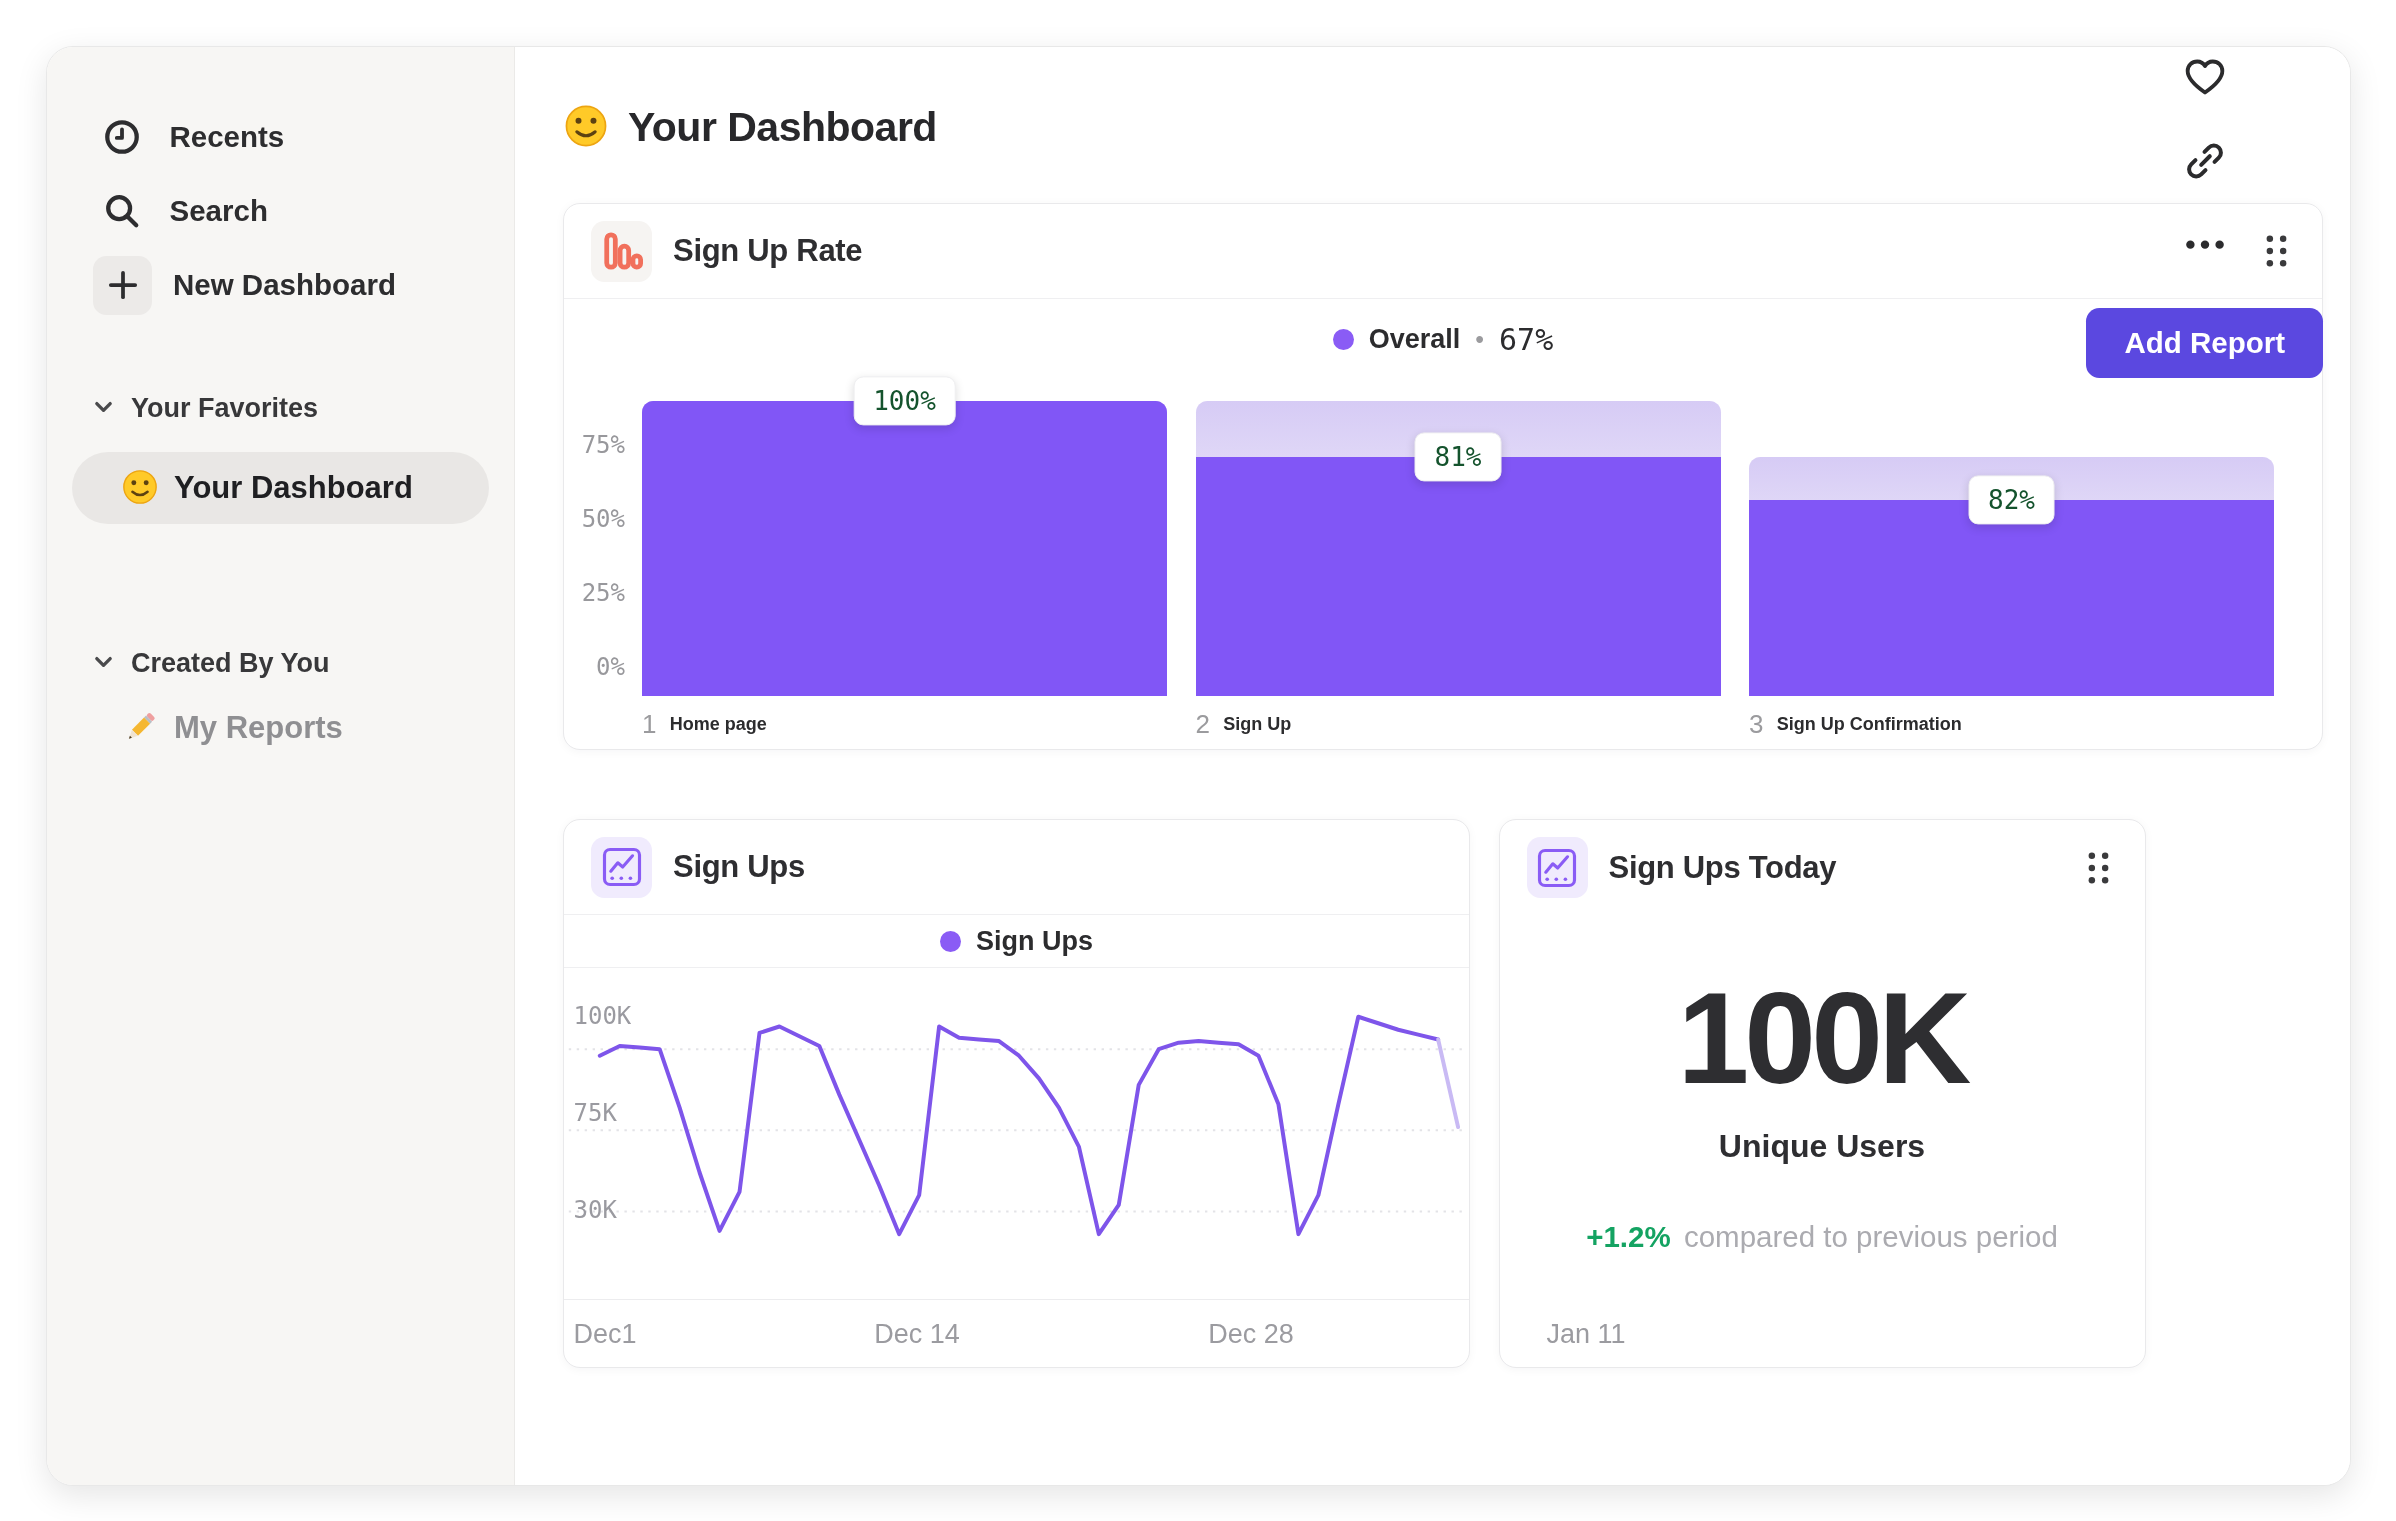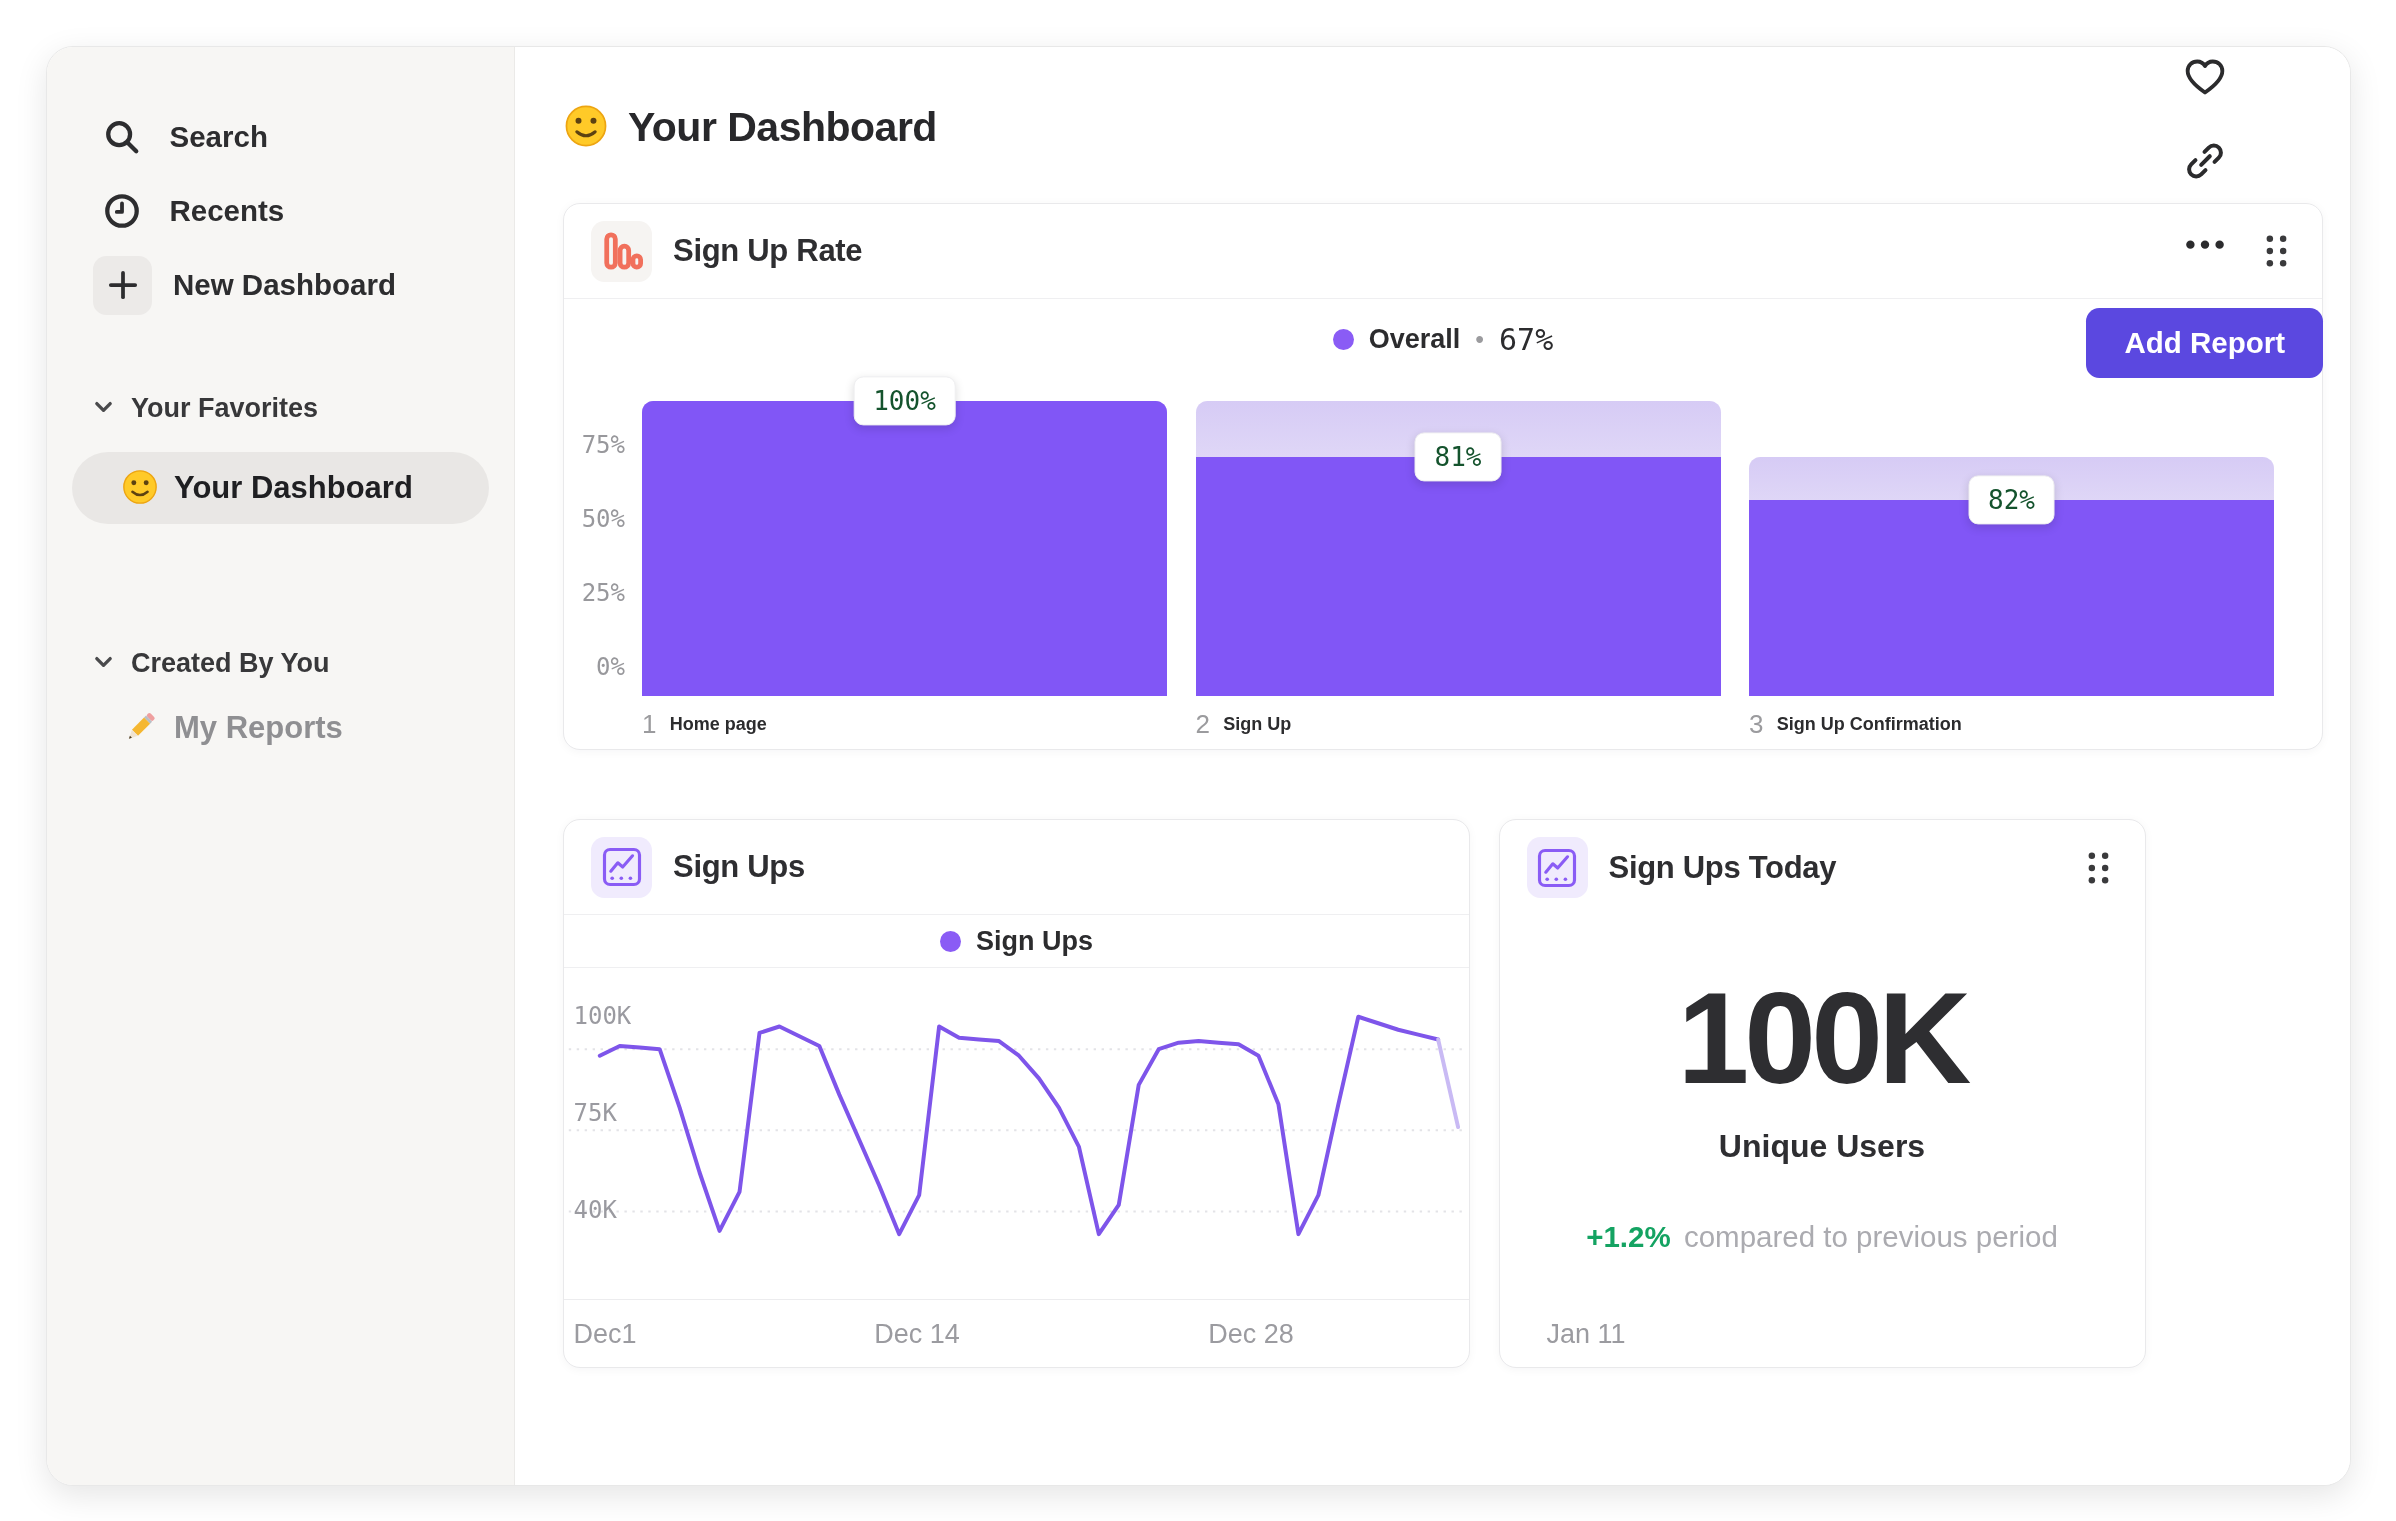--- a/index.html
+++ b/index.html
@@ -97,34 +97,34 @@
 </head>
 <body>
 
 <div class="stage">
   <div class="window">
 
     <div class="sidebar">
       <div class="side-item">
         <span class="side-ico">
           <svg width="38" height="38" viewBox="0 0 40 40" fill="none">
+              <circle cx="20" cy="20" r="15.5" stroke="#2d2d2f" stroke-width="4.5"></circle>
+              <polyline points="20,12 20,21 14.5,21" stroke="#2d2d2f" stroke-width="4" fill="none" stroke-linecap="round" stroke-linejoin="round"></polyline>
+            </svg>
+        </span>
+        <span class="lbl">Recents</span>
+      </div>
+      <div class="side-item">
+        <span class="side-ico">
+          <svg width="38" height="38" viewBox="0 0 40 40" fill="none">
               <circle cx="17" cy="17" r="11.5" stroke="#2d2d2f" stroke-width="4.5"></circle>
               <line x1="26" y1="26" x2="35" y2="35" stroke="#2d2d2f" stroke-width="4.5" stroke-linecap="round"></line>
             </svg>
         </span>
         <span class="lbl">Search</span>
-      </div>
-      <div class="side-item">
-        <span class="side-ico">
-          <svg width="38" height="38" viewBox="0 0 40 40" fill="none">
-              <circle cx="20" cy="20" r="15.5" stroke="#2d2d2f" stroke-width="4.5"></circle>
-              <polyline points="20,12 20,21 14.5,21" stroke="#2d2d2f" stroke-width="4" fill="none" stroke-linecap="round" stroke-linejoin="round"></polyline>
-            </svg>
-        </span>
-        <span class="lbl">Recents</span>
       </div>
       <div class="side-item" style="padding-left:21px; gap:21px;">
         <span class="icon-sq">
           <svg width="30" height="30" viewBox="0 0 32 32">
               <line x1="16" y1="3" x2="16" y2="29" stroke="#2d2d2f" stroke-width="4" stroke-linecap="round"></line>
               <line x1="3" y1="16" x2="29" y2="16" stroke="#2d2d2f" stroke-width="4" stroke-linecap="round"></line>
             </svg>
         </span>
         <span class="lbl">New Dashboard</span>
       </div>
@@ -327,21 +327,21 @@
           <div class="line-plot" id="line-plot">
               <svg viewBox="0 0 1138 348" width="100%" height="100%">
                 <line x1="6" x2="1132" y1="68" y2="68" stroke="#e3e3e7" stroke-width="2.4" stroke-dasharray="3 7"></line>
                 <line x1="6" x2="1132" y1="170" y2="170" stroke="#e3e3e7" stroke-width="2.4" stroke-dasharray="3 7"></line>
                 <line x1="6" x2="1132" y1="272" y2="272" stroke="#e3e3e7" stroke-width="2.4" stroke-dasharray="3 7"></line>
                 <polyline points="45,76.16 70.1,63.92 95.2,65.96 120.30000000000001,68 145.4,141.44 170.5,223.04 195.60000000000002,296.48 220.70000000000002,247.52 245.8,47.6 270.9,39.44 296,51.68 321.1,63.92 346.20000000000005,125.12 371.3,182.24 396.40000000000003,239.36 421.5,300.56 446.6,251.6 471.70000000000005,39.44 496.8,53.72 521.9000000000001,55.76 547,57.8 572.1,76.16 597.2,104.72 622.3000000000001,141.44 647.4000000000001,190.4 672.5,300.56 697.6,263.84000000000003 722.7,112.88 747.8000000000001,68 772.9000000000001,59.84 798,57.8 823.1,59.84 848.2,61.88 873.3000000000001,76.16 898.4000000000001,137.36 923.5,300.56 948.6,251.6 973.7,137.36 998.8000000000001,27.200000000000003 1023.9000000000001,35.36 1049,43.519999999999996 1074.1000000000001,49.64 1099.2,55.76" fill="none" stroke="#7e55ea" stroke-width="5" stroke-linejoin="round" stroke-linecap="round"></polyline>
                 <polyline points="1099.2,55.76 1124.3,165.92000000000002" fill="none" stroke="#c9baf4" stroke-width="5" stroke-linecap="round"></polyline>
               </svg>
               <span class="gridlabel" style="top: 34px;">100K</span>
               <span class="gridlabel" style="top: 131px;">75K</span>
-              <span class="gridlabel" style="top: 228px;">40K</span>
+              <span class="gridlabel" style="top: 228px;">30K</span>
             </div>
           <div class="x-axis-row" id="line-x-axis">
               <span class="x-tick first" style="left: 9.5px;">Dec1</span>
               <span class="x-tick" style="left: 353px;">Dec 14</span>
               <span class="x-tick" style="left: 687px;">Dec 28</span>
               <span class="x-tick" style="left: 1022px;">Jan 11</span>
             </div>
         </div>
 
         <div class="card stat-card">

